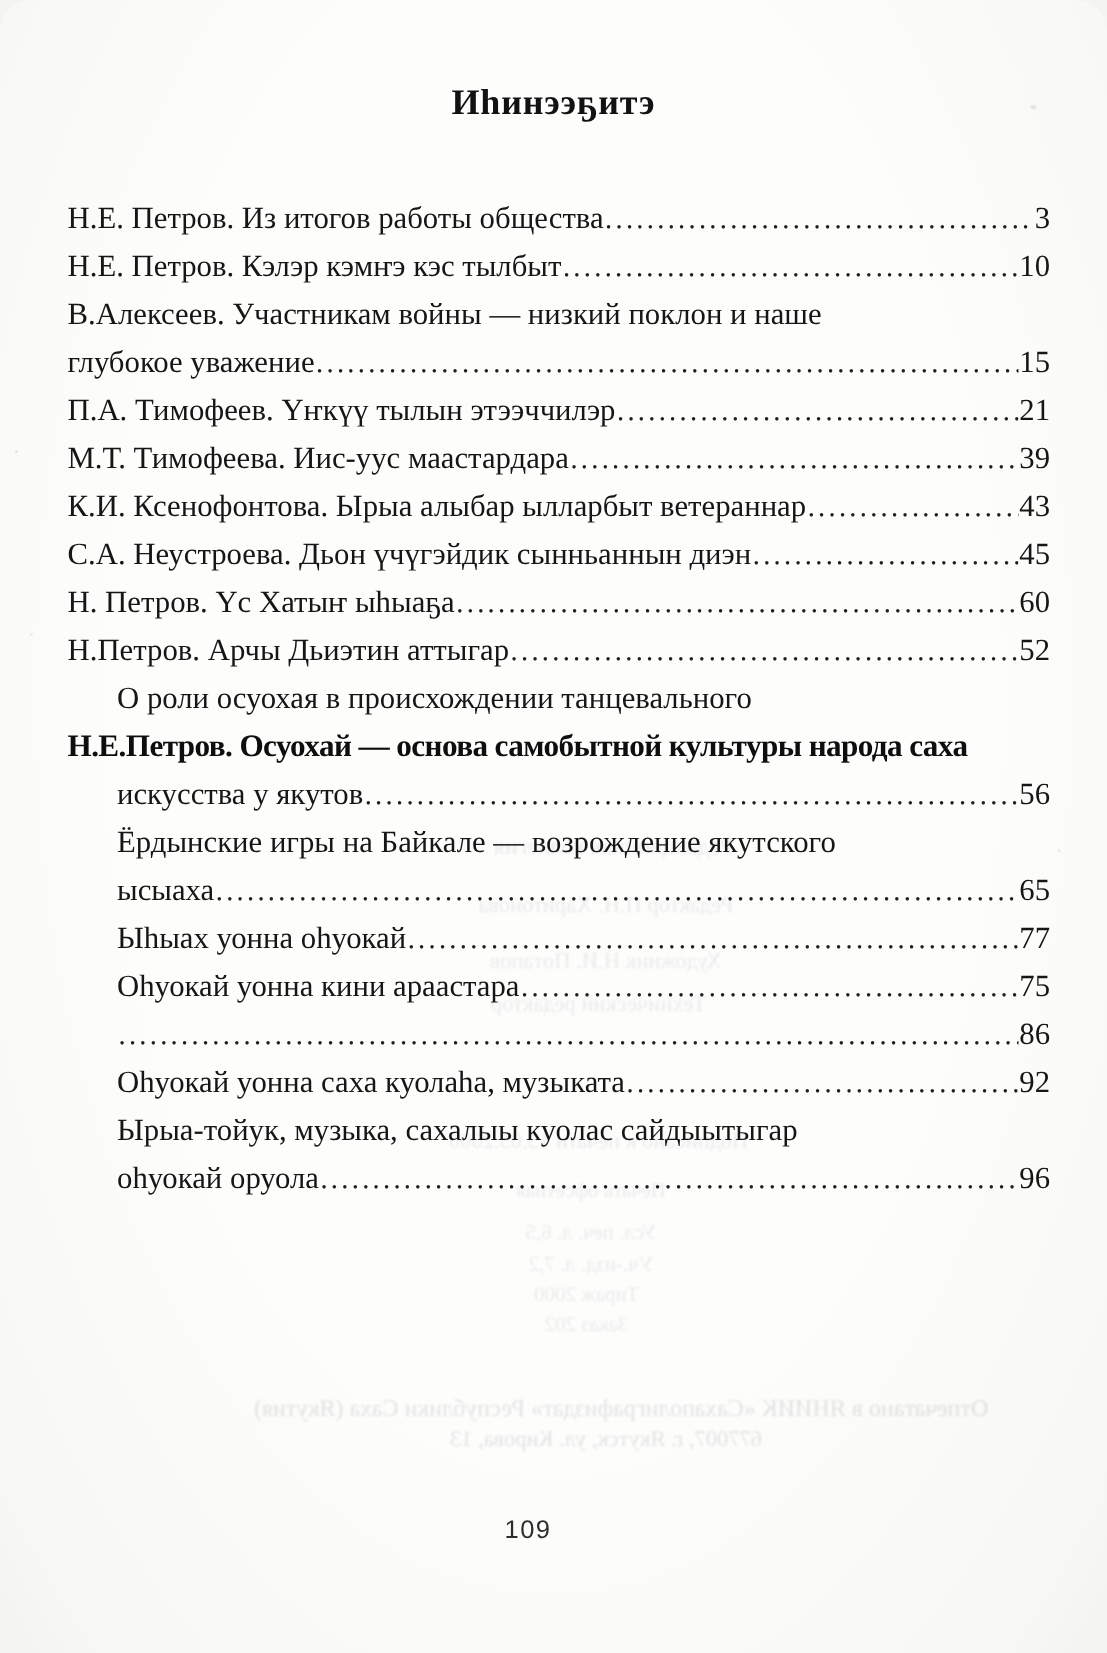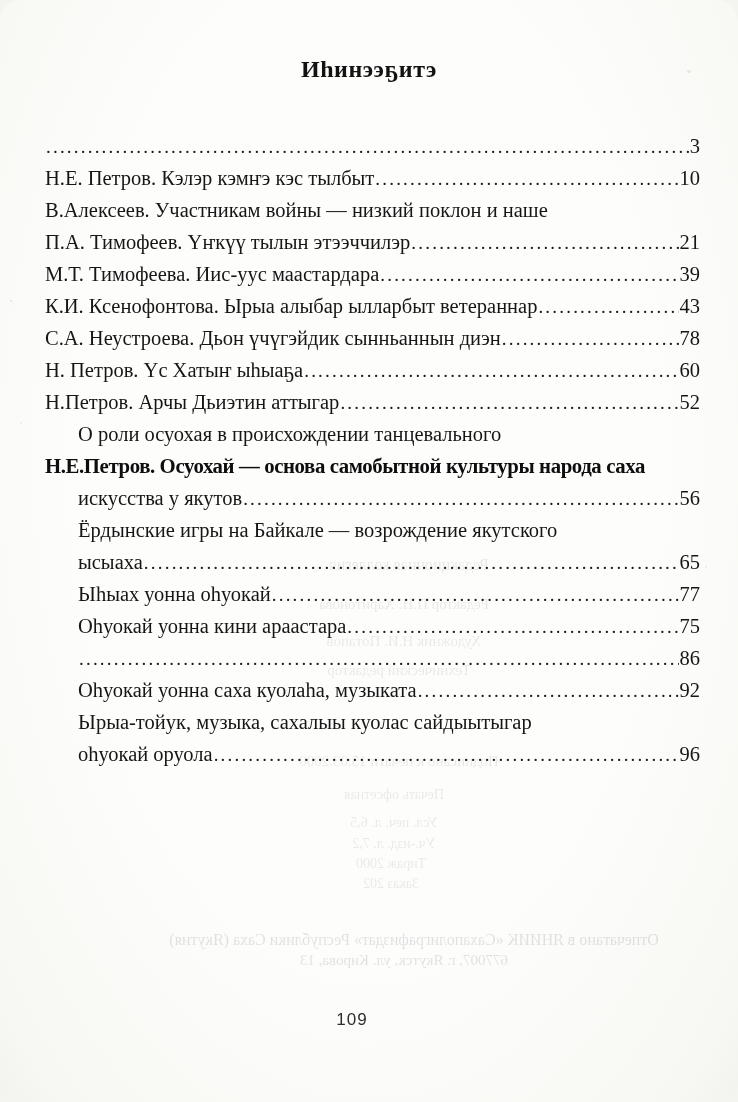--- a/index.html
+++ b/index.html
@@ -90,50 +90,56 @@
       <div class="gline" style="top: 815px; font-size: 14px; transform: scaleX(-1) translateX(-25px);">Усл. печ. л. 6,5</div>
       <div class="gline" style="top: 836px; font-size: 14px; transform: scaleX(-1) translateX(-25px);">Уч.-изд. л. 7,2</div>
       <div class="gline" style="top: 856px; font-size: 14px; transform: scaleX(-1) translateX(-22px);">Тираж 2000</div>
       <div class="gline" style="top: 876px; font-size: 14px; transform: scaleX(-1) translateX(-22px);">Заказ 202</div>
       <div class="gline dark" style="top: 931px; font-size: 16px; transform: scaleX(-1) translateX(-45px);">Отпечатано в ЯНИИК «Сахаполиграфиздат» Республики Саха (Якутия)</div>
       <div class="gline dark" style="top: 952px; font-size: 15px; transform: scaleX(-1) translateX(-35px);">677007, г. Якутск, ул. Кирова, 13</div>
     </div>
 
   <div class="toc" id="toc">
       <div class="row">
+        <span class="txt">Н.Е. Петров. Из итогов работы общества</span>
         <span class="dots"></span>
         <span class="pg">3</span>
       </div>
       <div class="row">
         <span class="txt">Н.Е. Петров. Кэлэр кэмҥэ кэс тылбыт</span>
         <span class="dots"></span>
         <span class="pg">10</span>
       </div>
       <div class="row">
         <span class="txt">В.Алексеев. Участникам войны — низкий поклон и наше</span>
       </div>
       <div class="row">
+        <span class="txt">глубокое уважение</span>
+        <span class="dots"></span>
+        <span class="pg">15</span>
+      </div>
+      <div class="row">
         <span class="txt">П.А. Тимофеев. Үҥкүү тылын этээччилэр</span>
         <span class="dots"></span>
         <span class="pg">21</span>
       </div>
       <div class="row">
         <span class="txt">М.Т. Тимофеева. Иис-уус маастардара</span>
         <span class="dots"></span>
         <span class="pg">39</span>
       </div>
       <div class="row">
         <span class="txt">К.И. Ксенофонтова. Ырыа алыбар ылларбыт ветераннар</span>
         <span class="dots"></span>
         <span class="pg">43</span>
       </div>
       <div class="row">
         <span class="txt">С.А. Неустроева. Дьон үчүгэйдик сынньаннын диэн</span>
         <span class="dots"></span>
-        <span class="pg">78</span>
+        <span class="pg">45</span>
       </div>
       <div class="row">
         <span class="txt">Н. Петров. Үс Хатыҥ ыһыаҕа</span>
         <span class="dots"></span>
         <span class="pg">60</span>
       </div>
       <div class="row">
         <span class="txt">Н.Петров. Арчы Дьиэтин аттыгар</span>
         <span class="dots"></span>
         <span class="pg">52</span>

